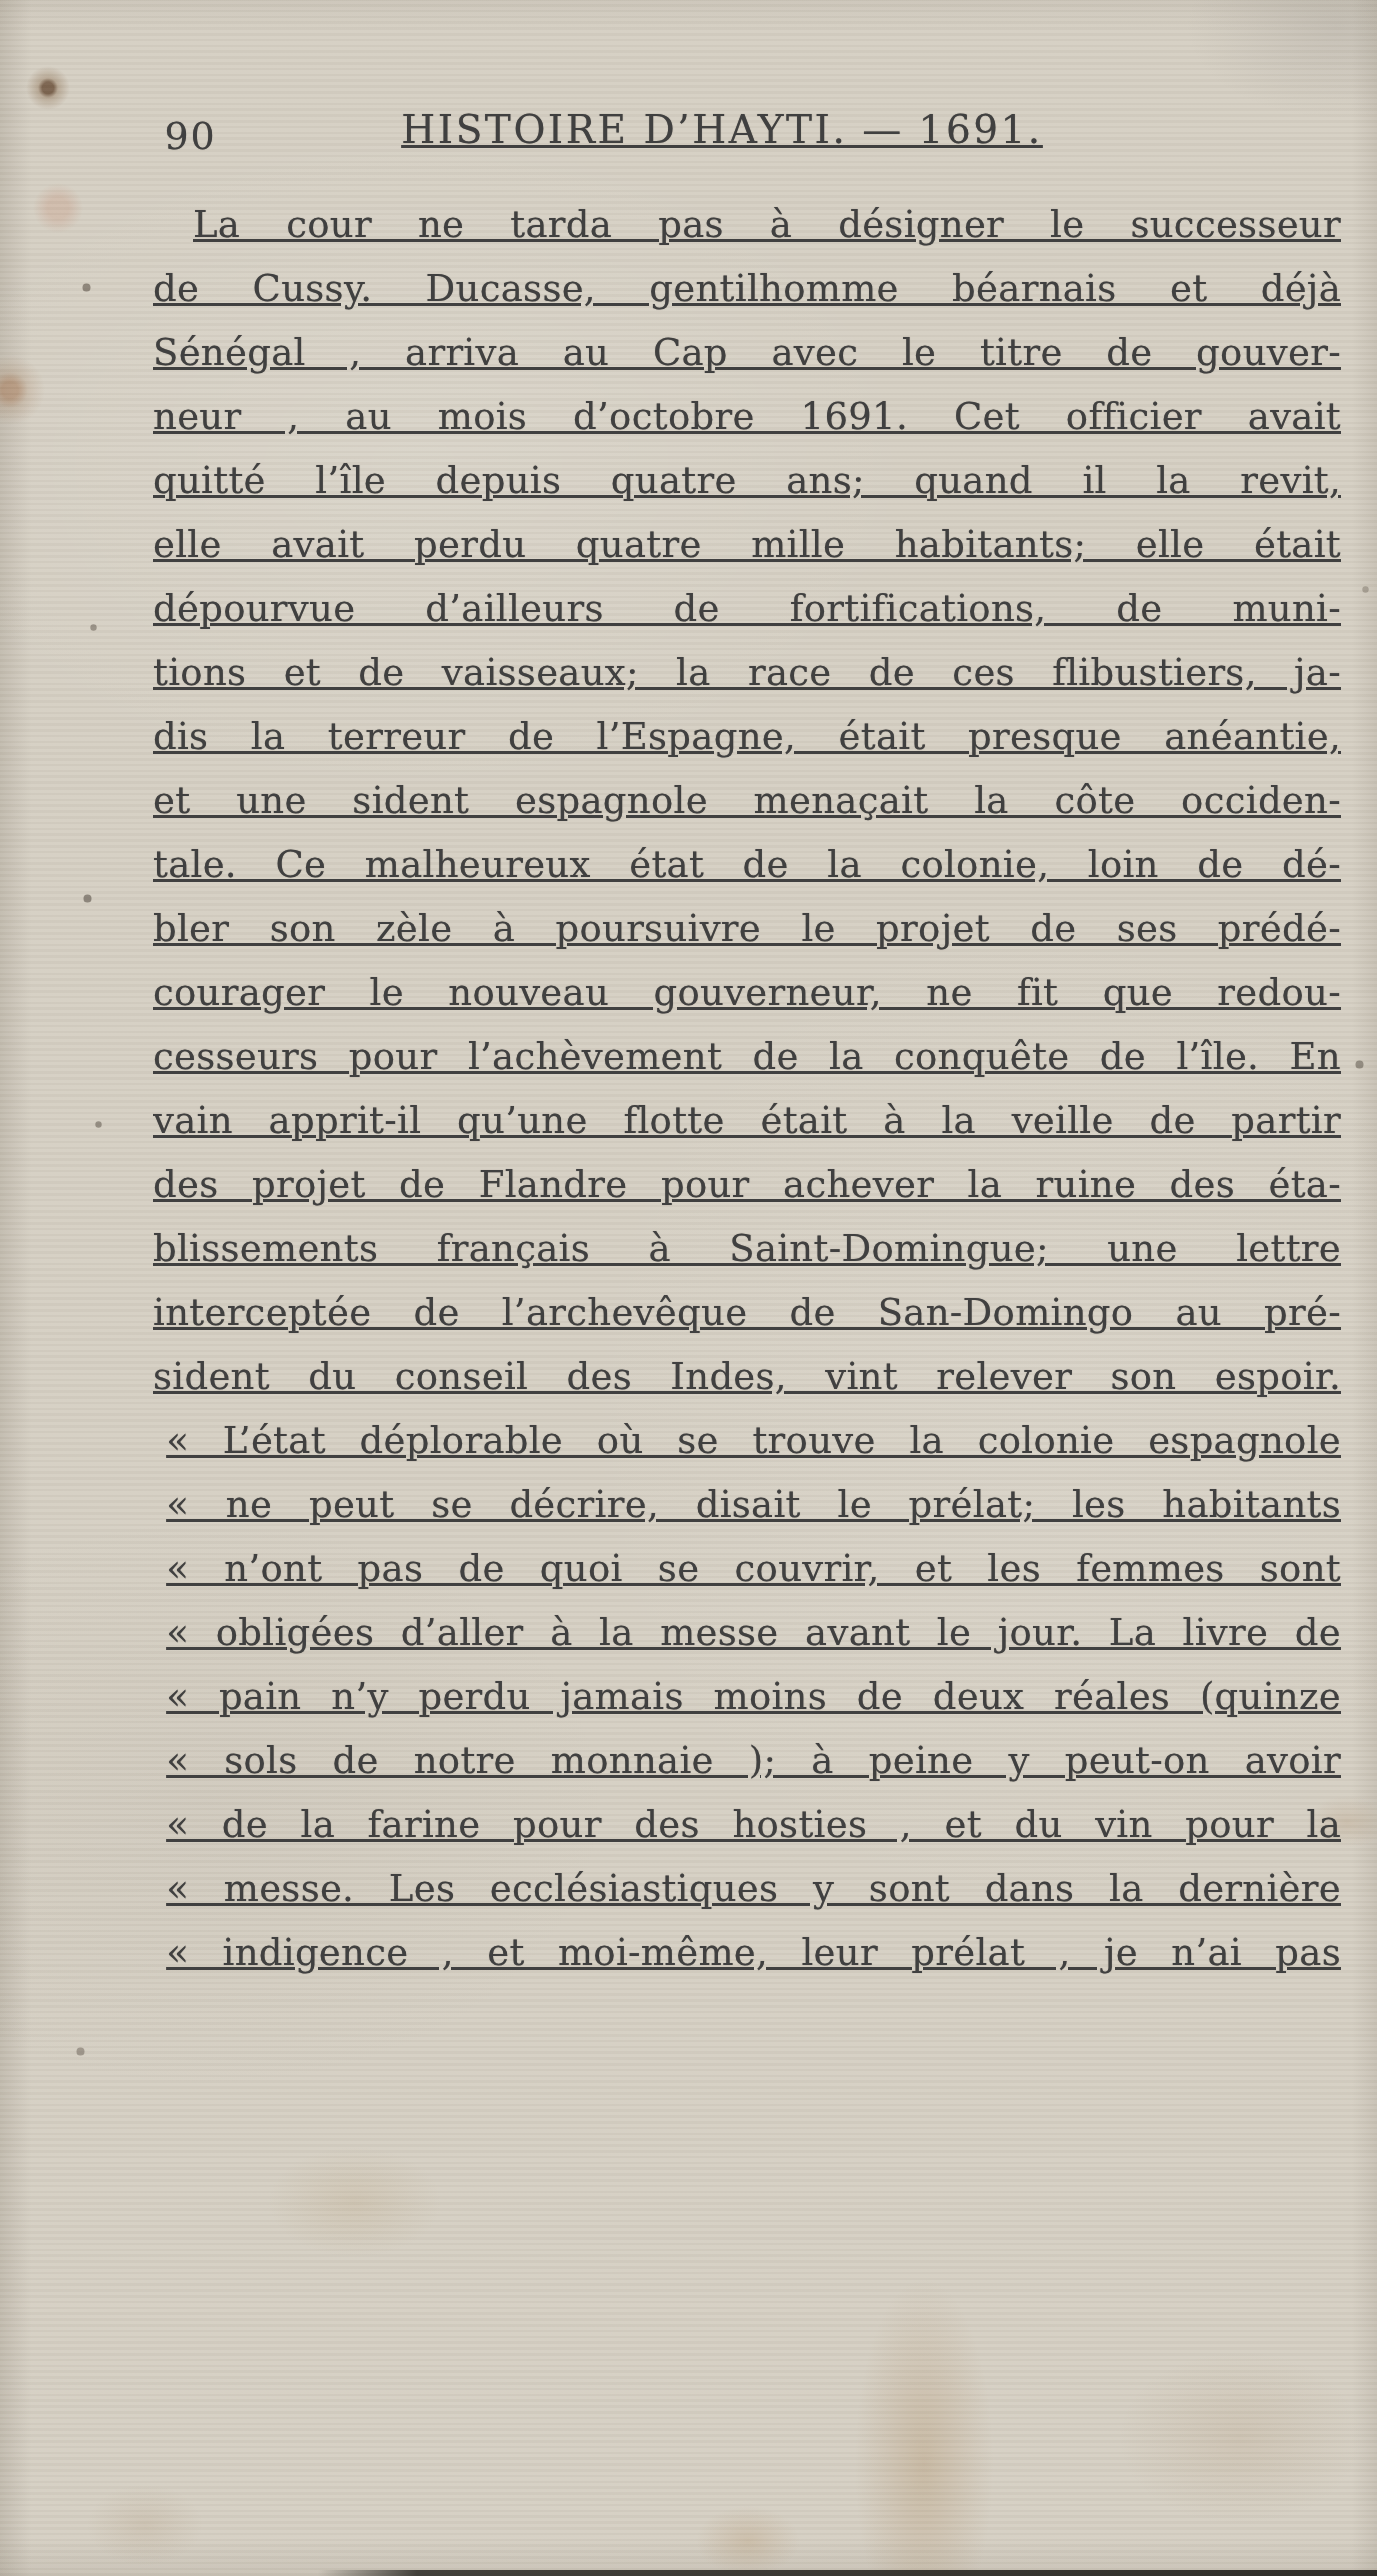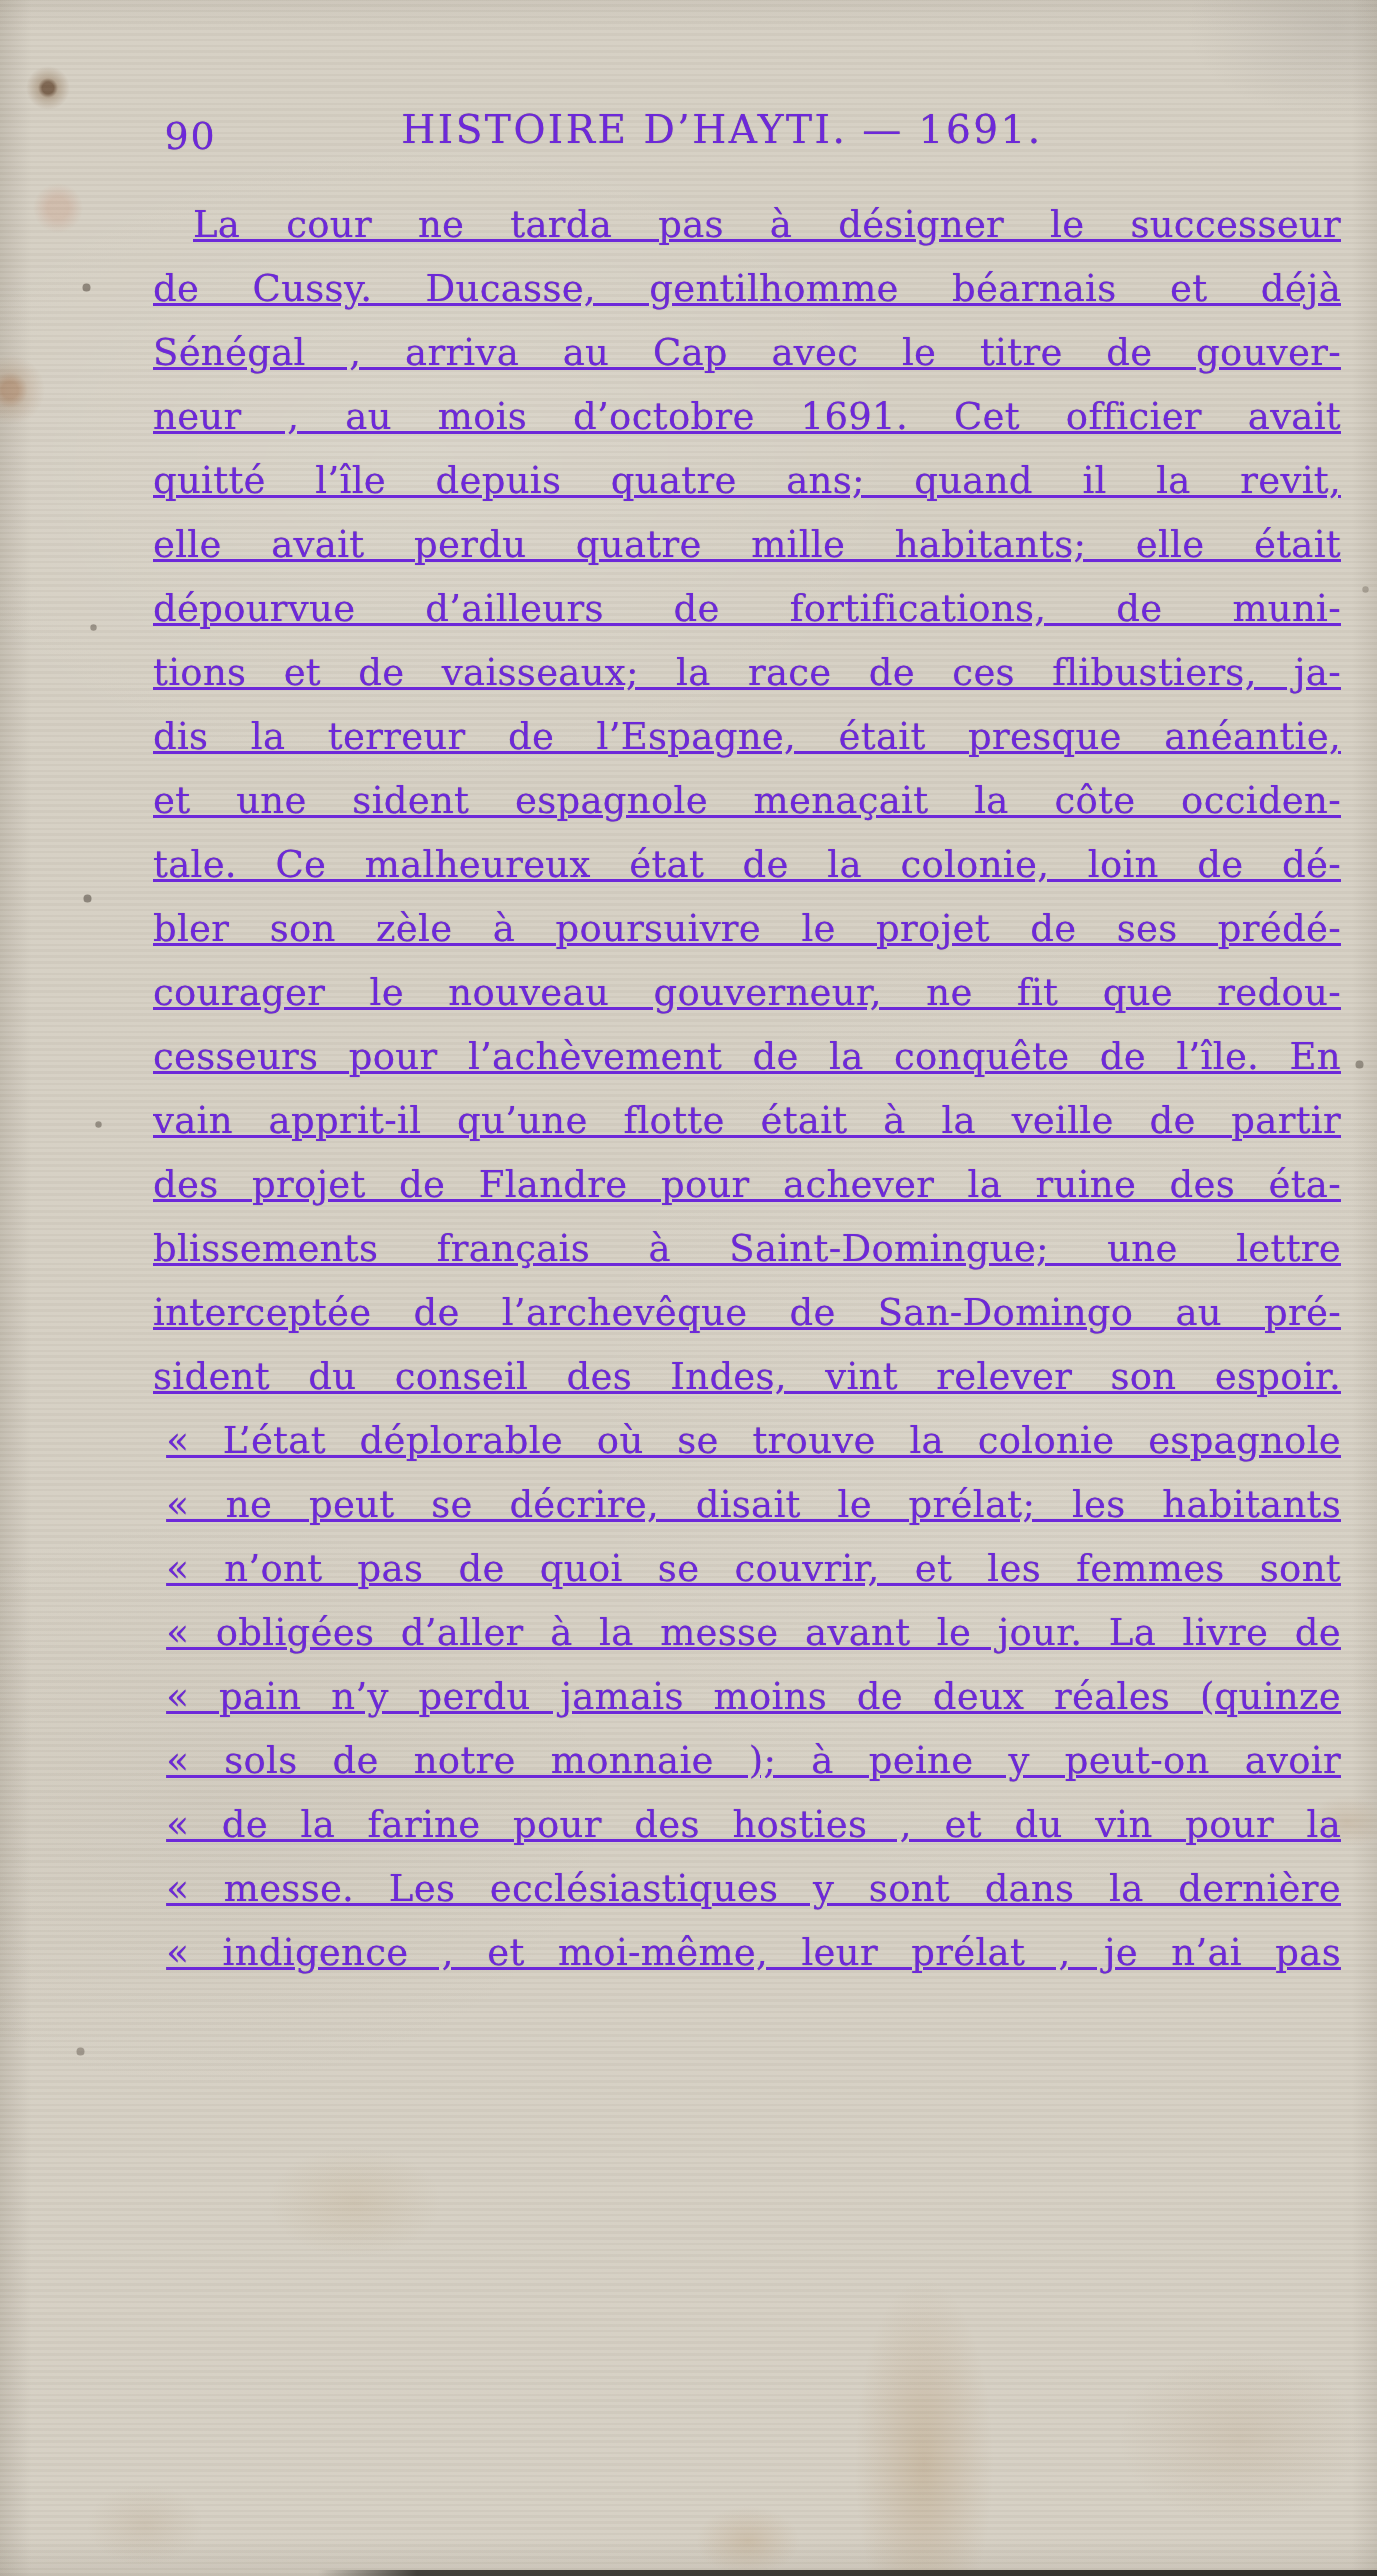--- a/index.html
+++ b/index.html
@@ -8,21 +8,21 @@
     background: #b8b2a6;
   }
   .page {
     position: relative;
     width: 1378px;
     height: 2576px;
     margin: 0 auto;
     background: #d5cfc3;
     overflow: hidden;
     font-family: "DejaVu Serif", serif;
-    color: #6d28d9;
+    color: #404040;
   }
   
   .paper {
     position: absolute;
     inset: 0;
     pointer-events: none;
     background-image:
       repeating-linear-gradient(0deg, rgba(120,112,98,.05) 0 2.5px, rgba(255,255,254,.04) 2.5px 5.8px),
       radial-gradient(circle at 48px 88px, rgba(92,62,38,.75) 0 5.8px, rgba(120,85,50,.32) 10px, transparent 22px),
       radial-gradient(circle at 58px 208px, rgba(190,120,90,.22) 0 10.7px, transparent 25px),
@@ -77,20 +77,21 @@
   .title {
     position: absolute;
     left: 0;
     right: 50px;
     top: 3.3px;
     text-align: center;
     font-size: 39px;
     letter-spacing: 2.5px;
     text-shadow: 0 0 0.8px rgba(55,50,44,.6);
     white-space: nowrap;
+    text-decoration: underline;
   }
   .text-column {
     position: absolute;
     left: 153px;
     top: 193px;
     width: 1188px;
     text-decoration: underline;
   }
   .line {
     font-size: 37px;

